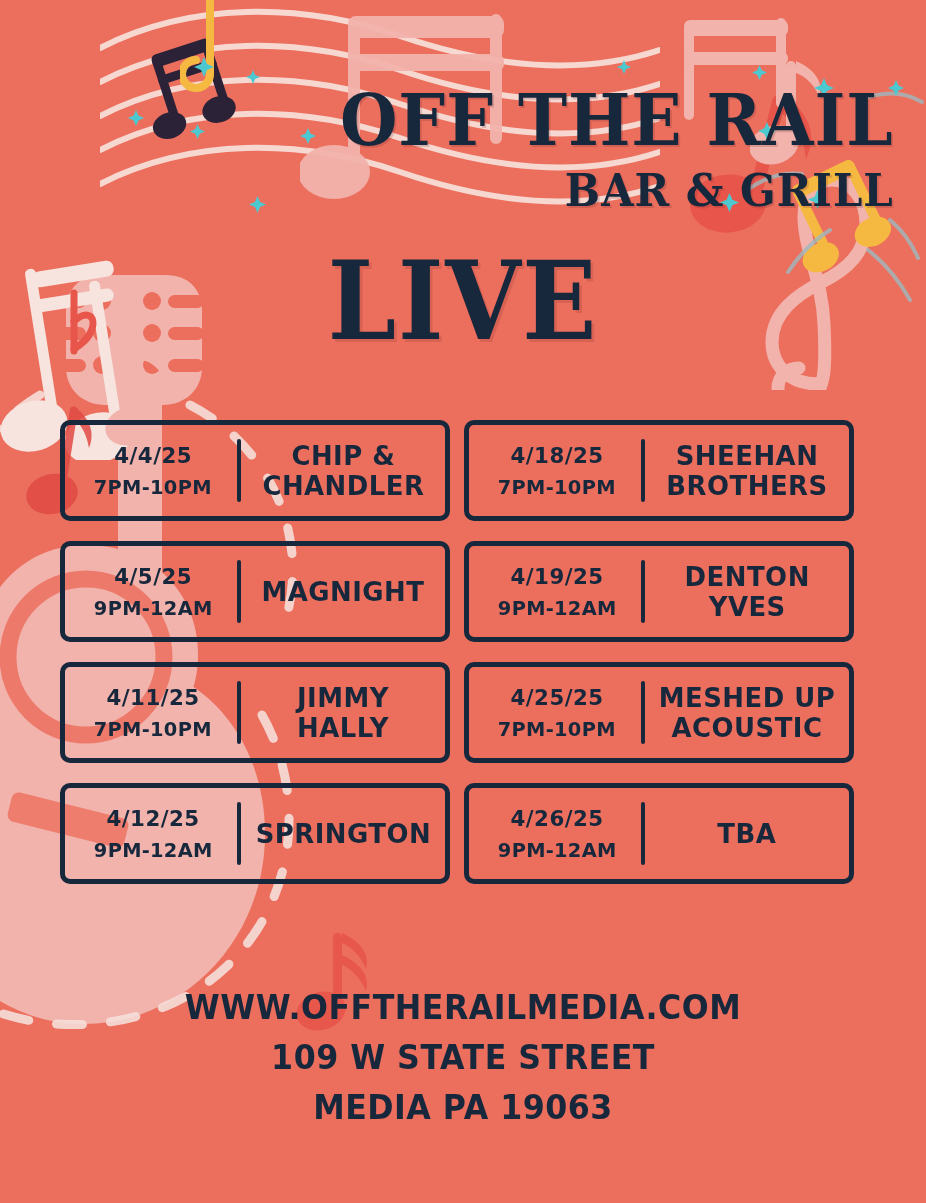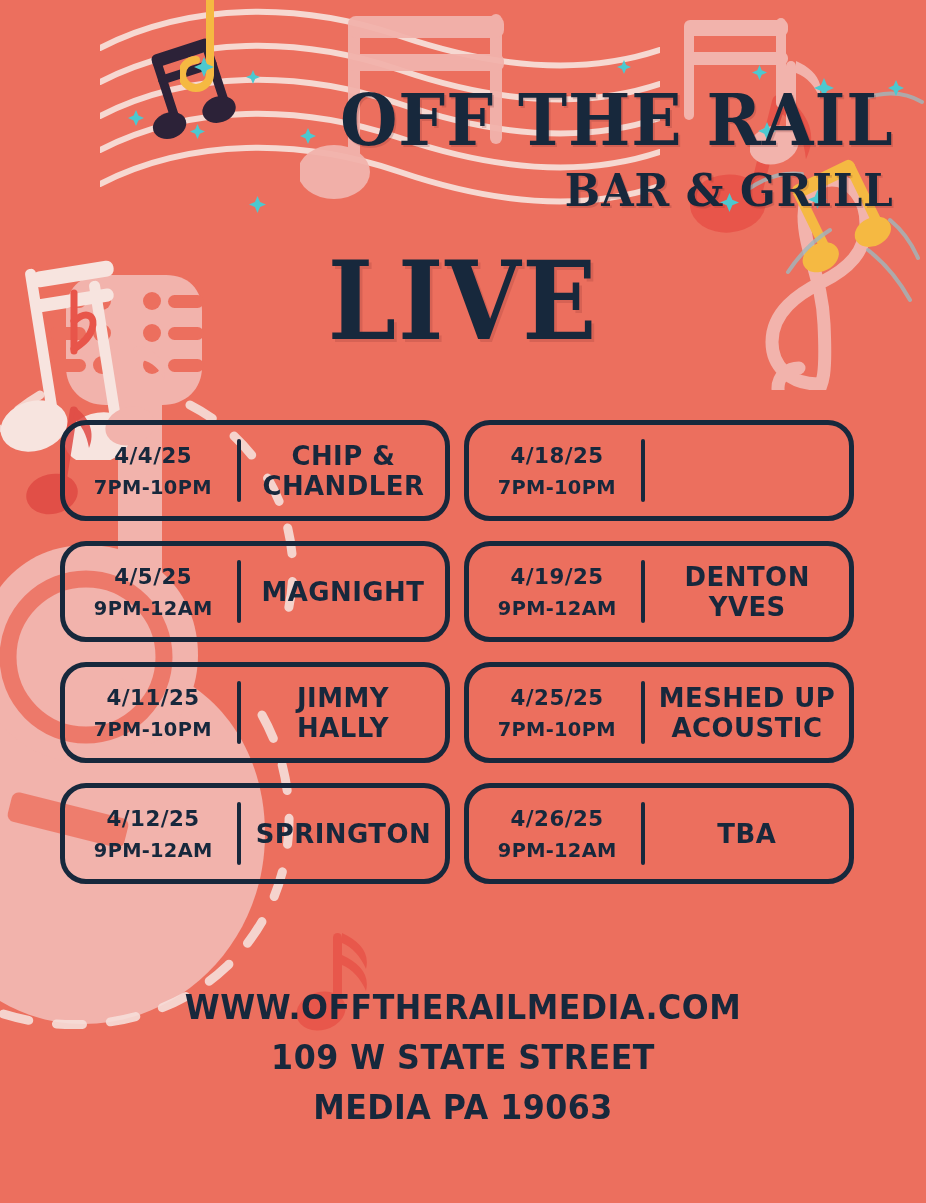--- a/index.html
+++ b/index.html
@@ -82,21 +82,21 @@
     width: 794px;
     display: grid;
     grid-template-columns: 390px 390px;
     grid-column-gap: 14px;
     grid-row-gap: 20px;
   }
   .event-card {
     height: 101px;
     box-sizing: border-box;
     border: 5px solid #17283c;
-    border-radius: 26px;
+    border-radius: 10px;
     display: flex;
     align-items: stretch;
     background: transparent;
   }
   .event-when {
     width: 168px;
     flex: 0 0 168px;
     display: flex;
     flex-direction: column;
     align-items: center;
@@ -407,20 +407,24 @@
 CHANDLER</span>
         </div>
       </div>
 
       <div class="event-card">
         <div class="event-when">
           <div class="event-date">4/18/25</div>
           <div class="event-time">7PM-10PM</div>
         </div>
         <div class="event-divider"></div>
+        <div class="event-artist">
+          <span>SHEEHAN
+BROTHERS</span>
+        </div>
       </div>
 
       <div class="event-card">
         <div class="event-when">
           <div class="event-date">4/5/25</div>
           <div class="event-time">9PM-12AM</div>
         </div>
         <div class="event-divider"></div>
         <div class="event-artist">
           <span>MAGNIGHT</span>

